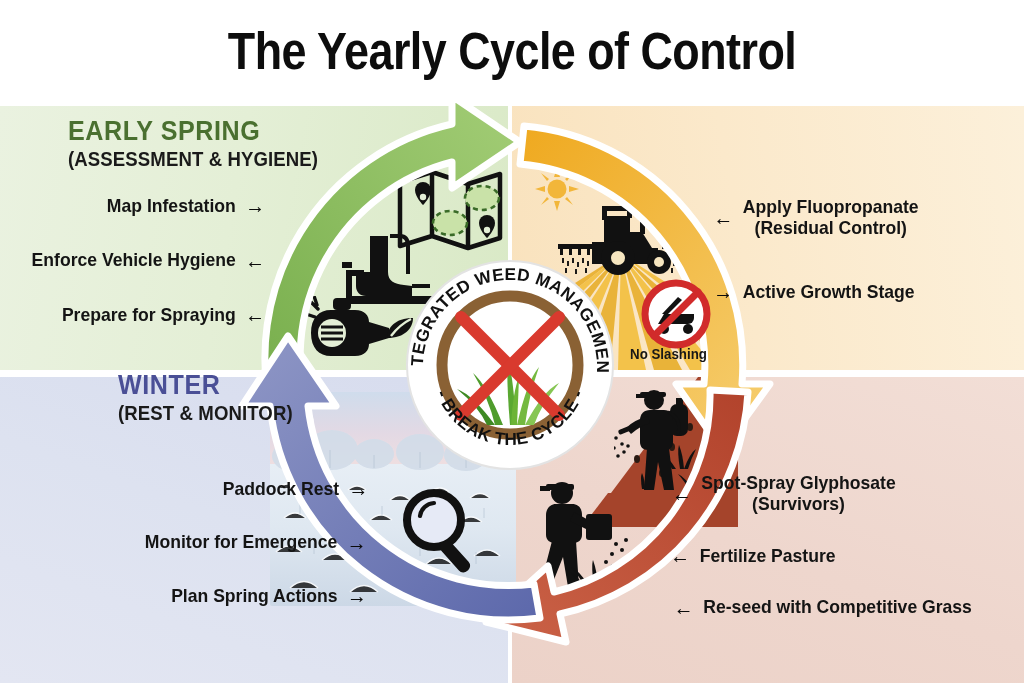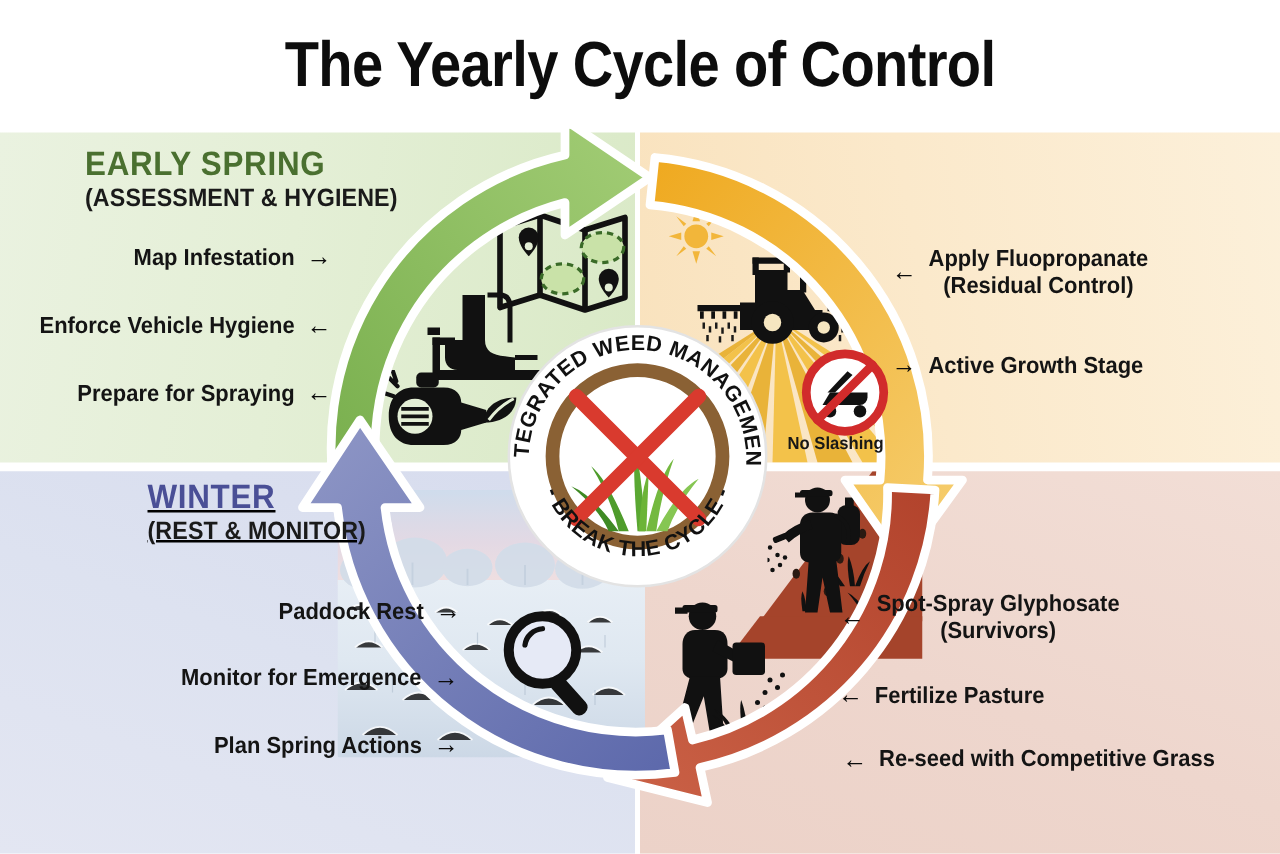--- a/index.html
+++ b/index.html
@@ -45,21 +45,21 @@
     font-size:20px;font-weight:bold;color:#1a1a1a;letter-spacing:0.1px;
     line-height:1.05;margin-top:3px;
     transform:scaleX(0.93);transform-origin:left center;white-space:nowrap;
   }
   .head.right .sub{transform-origin:right center;text-align:right;}
 
   .h-es{left:25px;top:118px;}
   .h-es .season{color:#4a7030;}
   .h-ls{right:26px;top:118px;}
   .h-ls .season{color:#a8842a;}
-  .h-wi{left:75px;top:384px;text-decoration:underline;}
+  .h-wi{left:75px;top:372px;}
   .h-wi .season{color:#4a4f96;}
   .h-au{right:26px;top:392px;}
   .h-au .season{color:#b54733;}
 
   
   .acts{position:absolute;z-index:18;display:flex;flex-direction:column;}
   .act{
     font-size:18.5px;font-weight:bold;color:#141414;line-height:1.16;
     display:flex;align-items:center;gap:10px;white-space:nowrap;
     transform:scaleX(0.95);

